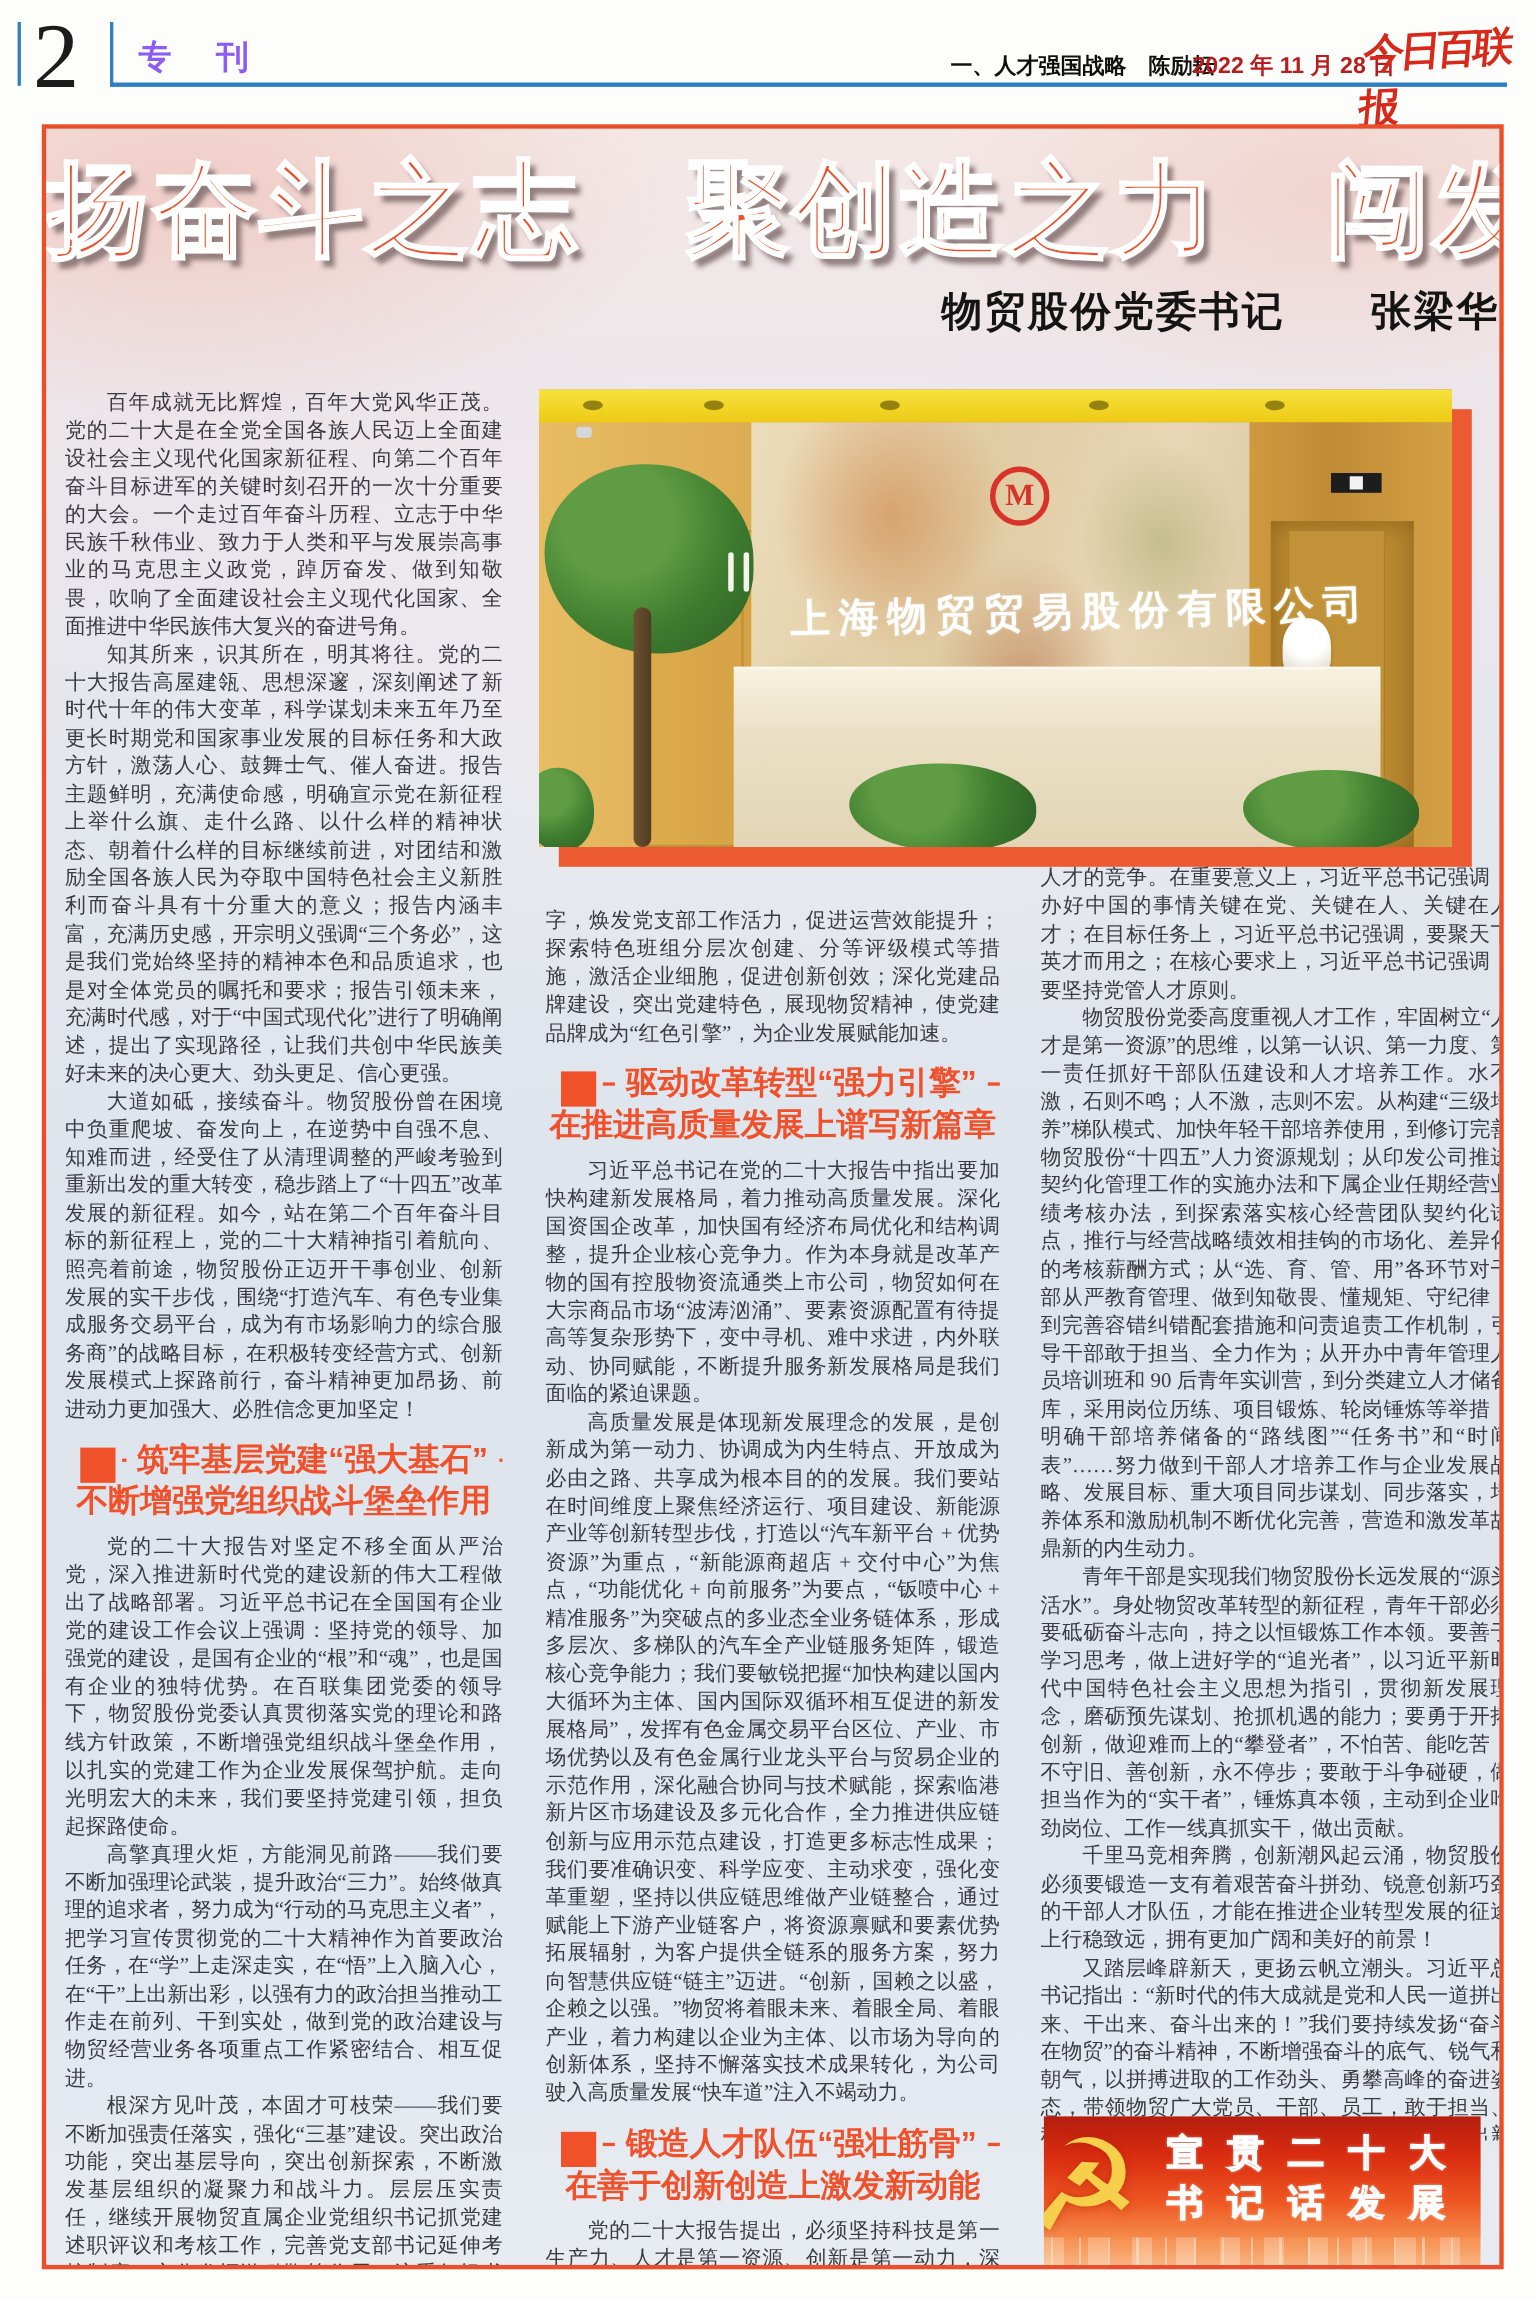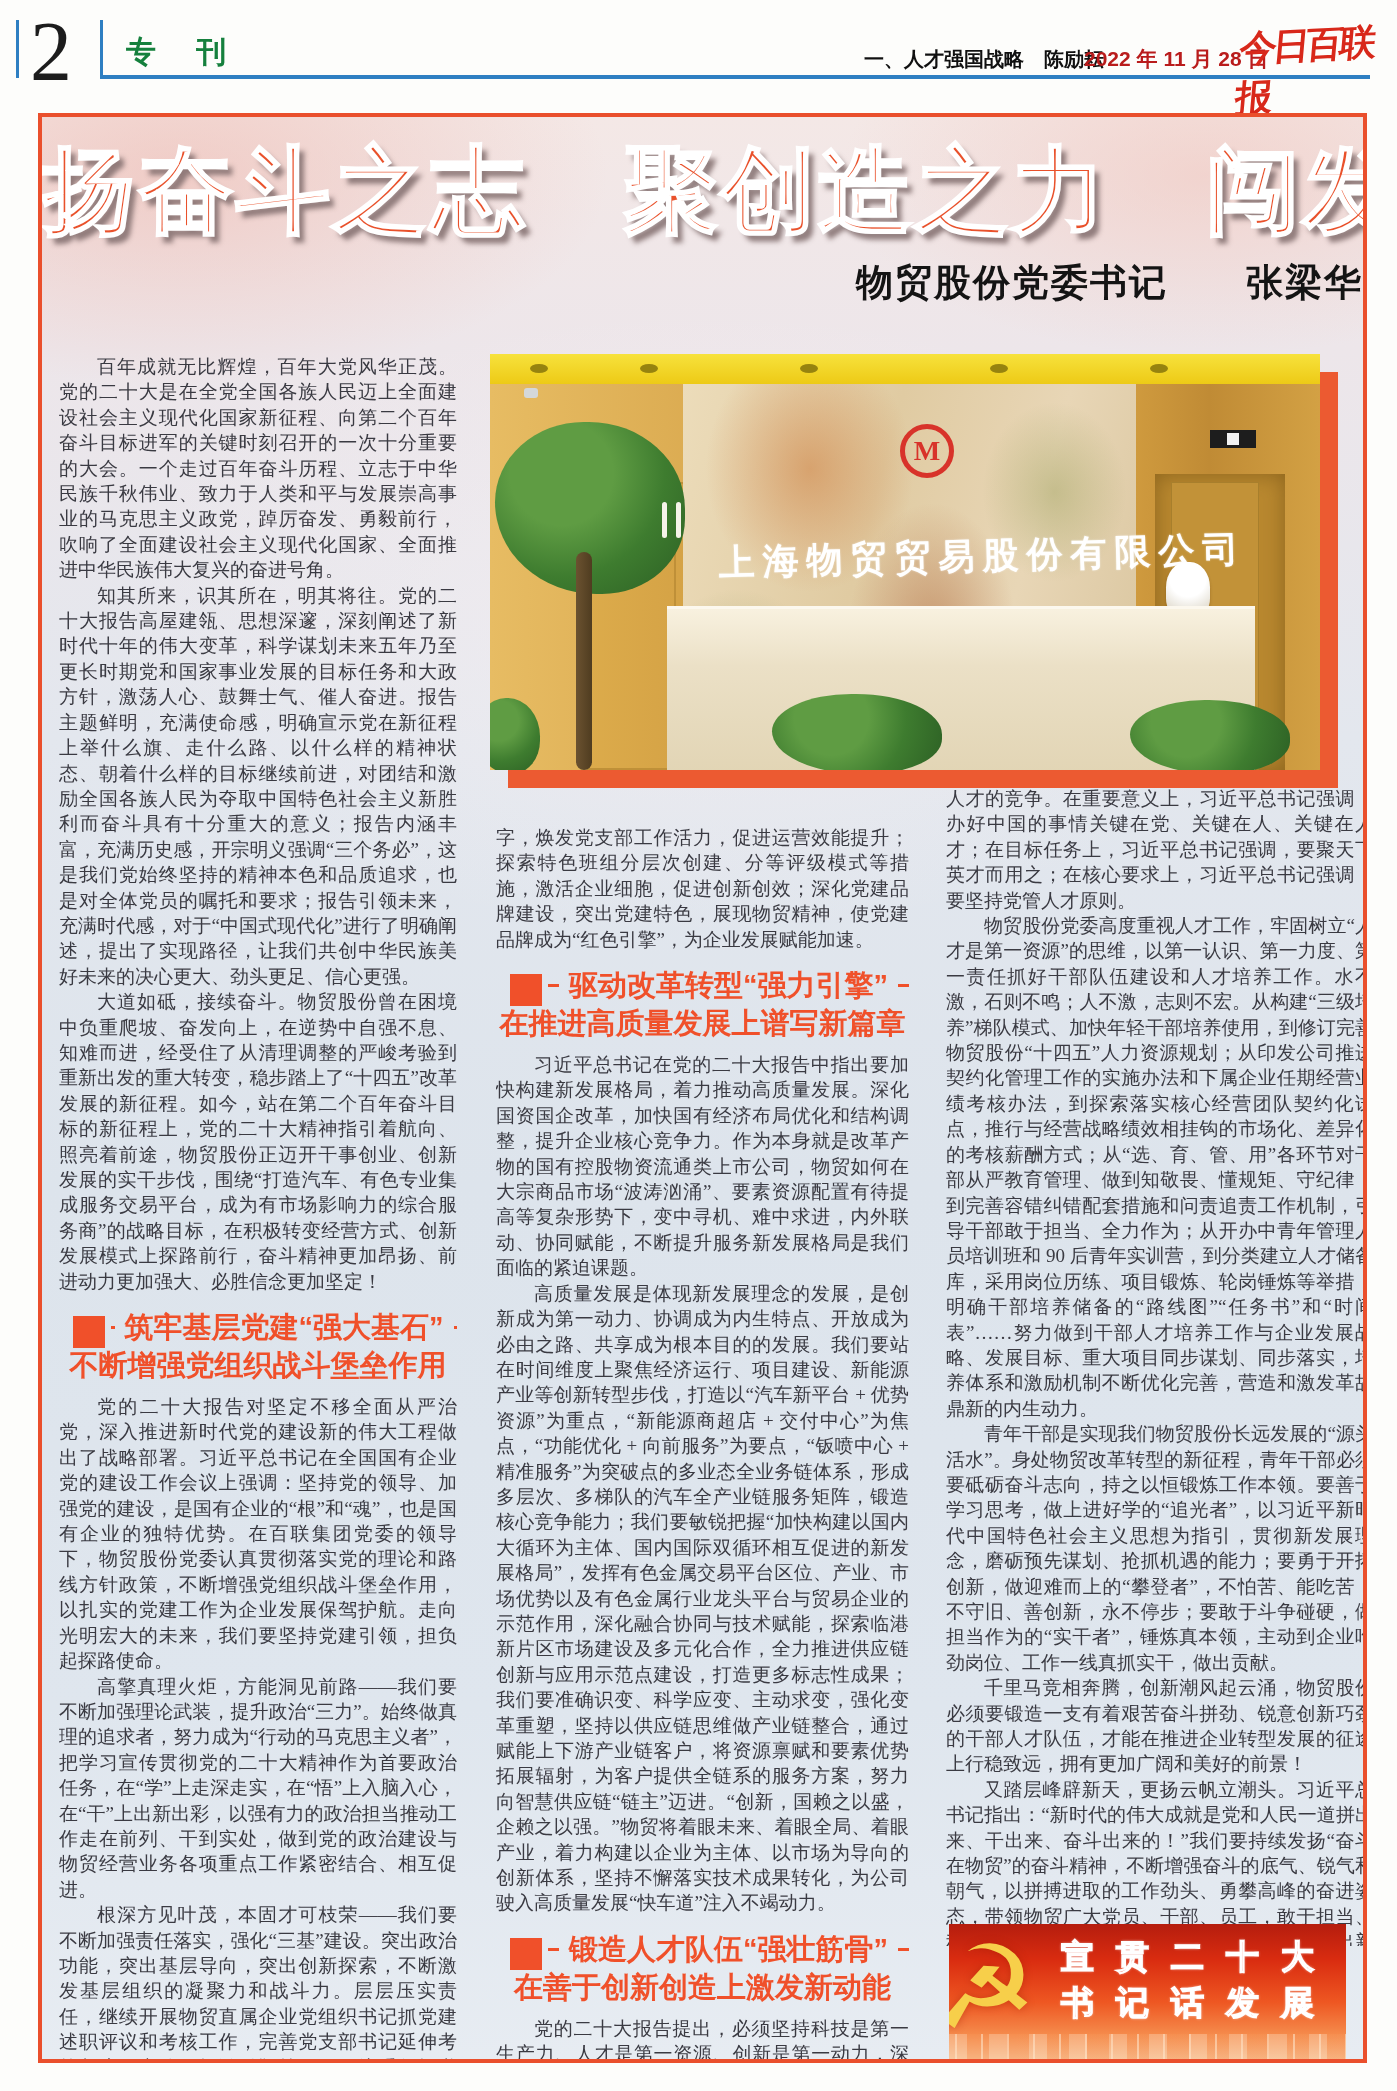--- a/index.html
+++ b/index.html
@@ -5,21 +5,21 @@
   html,body{margin:0;padding:0;}
   .page{position:relative;width:1397px;height:2091px;background:#fdfdfb;
         font-family:"Liberation Serif","DejaVu Serif",serif;overflow:hidden;}
 
   
   .hdr-vline{position:absolute;width:3px;height:58px;top:20px;background:#2e7fc2;}
   .v1{left:16px;} .v2{left:100px;}
   .page-num{position:absolute;left:30px;top:10px;font-size:84px;line-height:1;
             color:#1c1c1c;font-family:"Liberation Serif",serif;}
   .section-label{position:absolute;left:126px;top:32px;font-family:"Liberation Sans","DejaVu Sans",sans-serif;
-            font-weight:bold;font-size:30px;letter-spacing:16px;color:#15803d;}
+            font-weight:bold;font-size:30px;letter-spacing:16px;color:#8b5cf6;}
   .editors{position:absolute;left:864px;top:46px;font-family:"Liberation Sans",sans-serif;
             font-weight:bold;font-size:20px;color:#101010;}
   .date{position:absolute;left:1084px;top:45px;font-family:"Liberation Sans",sans-serif;
             font-weight:bold;font-size:21px;color:#b91c1c;}
   .paper-logo{position:absolute;left:1238px;top:20px;font-size:37px;color:#d8281a;
             font-weight:bold;letter-spacing:-4px;transform:skewX(-8deg) rotate(-3deg);
             font-family:"Liberation Serif",serif;}
   .hdr-hline{position:absolute;left:100px;top:75px;width:1270px;height:4px;background:#2e7fc2;}
 
   
@@ -160,21 +160,21 @@
       <div class="ph-ornament"></div>
       <div class="ph-counter"></div>
       <div class="ph-blob" style="left:5px;top:68px;width:190px;height:172px"></div>
       <div class="ph-trunk"></div>
       <div class="ph-blob" style="left:-14px;top:344px;width:64px;height:76px"></div>
       <div class="ph-blob" style="left:282px;top:340px;width:170px;height:80px"></div>
       <div class="ph-blob" style="left:640px;top:346px;width:160px;height:74px"></div>
     </figure>
 
     <div class="col col-a">
-      <p>百年成就无比辉煌，百年大党风华正茂。党的二十大是在全党全国各族人民迈上全面建设社会主义现代化国家新征程、向第二个百年奋斗目标进军的关键时刻召开的一次十分重要的大会。一个走过百年奋斗历程、立志于中华民族千秋伟业、致力于人类和平与发展崇高事业的马克思主义政党，踔厉奋发、勇毅前行，吹响了全面建设社会主义现代化国家、全面推进中华民族伟大复兴的奋进号角。</p>
+      <p>百年成就无比辉煌，百年大党风华正茂。党的二十大是在全党全国各族人民迈上全面建设社会主义现代化国家新征程、向第二个百年奋斗目标进军的关键时刻召开的一次十分重要的大会。一个走过百年奋斗历程、立志于中华民族千秋伟业、致力于人类和平与发展崇高事业的马克思主义政党，踔厉奋发、做到知敬畏，吹响了全面建设社会主义现代化国家、全面推进中华民族伟大复兴的奋进号角。</p>
       <p>知其所来，识其所在，明其将往。党的二十大报告高屋建瓴、思想深邃，深刻阐述了新时代十年的伟大变革，科学谋划未来五年乃至更长时期党和国家事业发展的目标任务和大政方针，激荡人心、鼓舞士气、催人奋进。报告主题鲜明，充满使命感，明确宣示党在新征程上举什么旗、走什么路、以什么样的精神状态、朝着什么样的目标继续前进，对团结和激励全国各族人民为夺取中国特色社会主义新胜利而奋斗具有十分重大的意义；报告内涵丰富，充满历史感，开宗明义强调“三个务必”，这是我们党始终坚持的精神本色和品质追求，也是对全体党员的嘱托和要求；报告引领未来，充满时代感，对于“中国式现代化”进行了明确阐述，提出了实现路径，让我们共创中华民族美好未来的决心更大、劲头更足、信心更强。</p>
       <p>大道如砥，接续奋斗。物贸股份曾在困境中负重爬坡、奋发向上，在逆势中自强不息、知难而进，经受住了从清理调整的严峻考验到重新出发的重大转变，稳步踏上了“十四五”改革发展的新征程。如今，站在第二个百年奋斗目标的新征程上，党的二十大精神指引着航向、照亮着前途，物贸股份正迈开干事创业、创新发展的实干步伐，围绕“打造汽车、有色专业集成服务交易平台，成为有市场影响力的综合服务商”的战略目标，在积极转变经营方式、创新发展模式上探路前行，奋斗精神更加昂扬、前进动力更加强大、必胜信念更加坚定！</p>
       <div class="sec-head">
         <span class="sq"></span>
         <div class="l1">
             <span>筑牢基层党建“强大基石”</span>
           </div>
         <div class="l2">不断增强党组织战斗堡垒作用</div>
       </div>
       <p>党的二十大报告对坚定不移全面从严治党，深入推进新时代党的建设新的伟大工程做出了战略部署。习近平总书记在全国国有企业党的建设工作会议上强调：坚持党的领导、加强党的建设，是国有企业的“根”和“魂”，也是国有企业的独特优势。在百联集团党委的领导下，物贸股份党委认真贯彻落实党的理论和路线方针政策，不断增强党组织战斗堡垒作用，以扎实的党建工作为企业发展保驾护航。走向光明宏大的未来，我们要坚持党建引领，担负起探路使命。</p>

